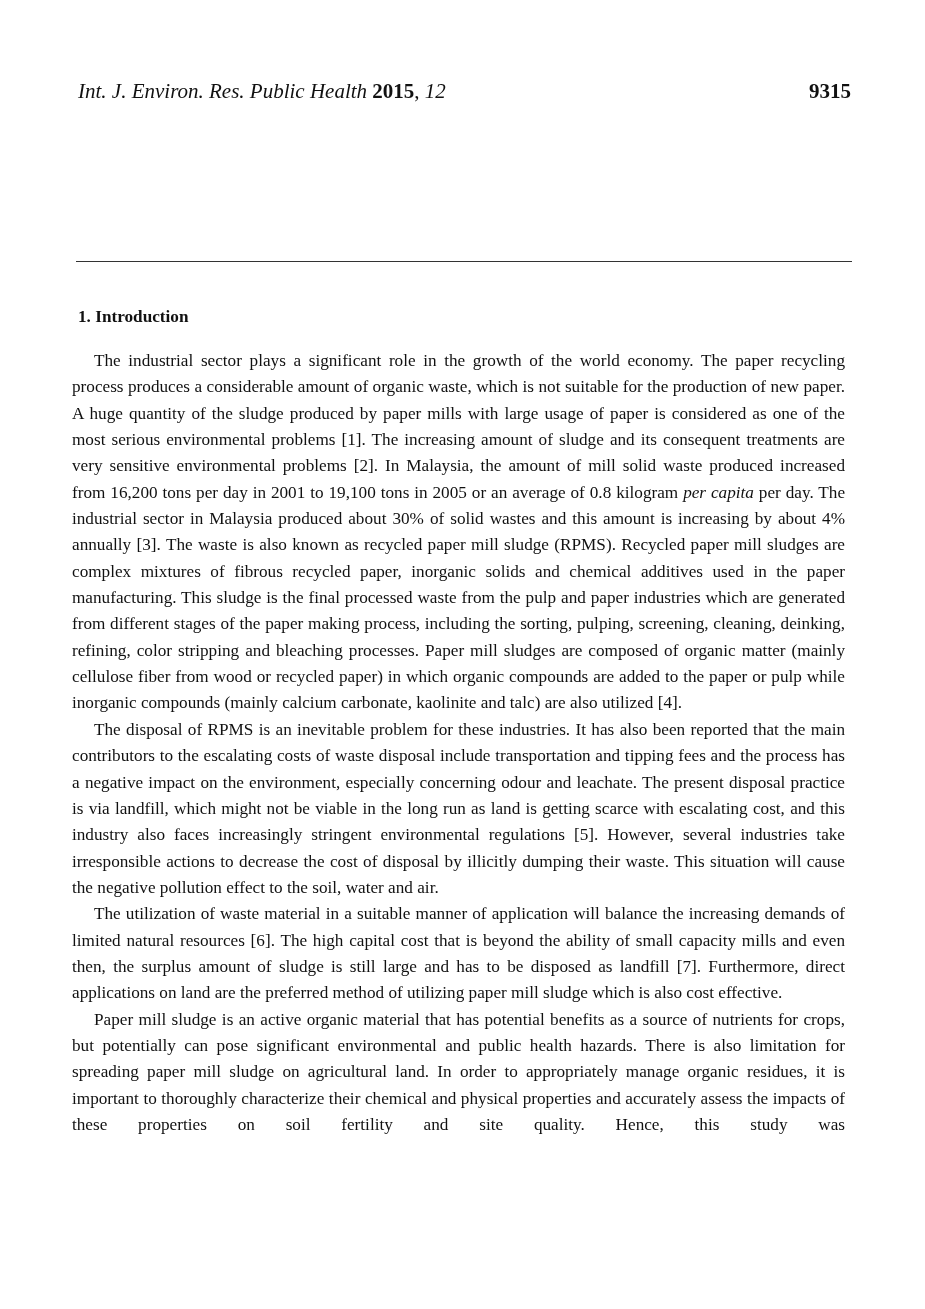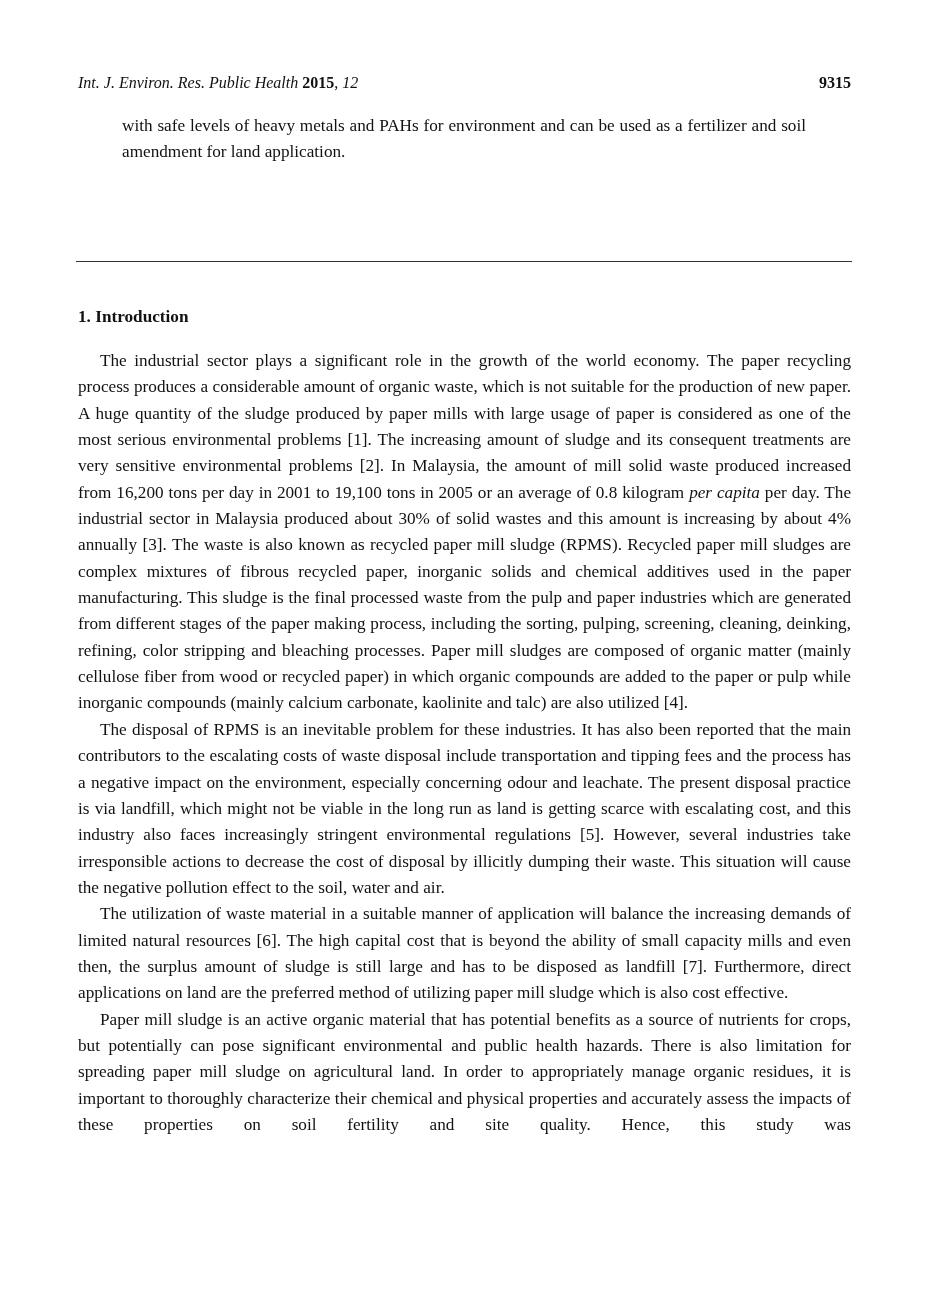--- a/index.html
+++ b/index.html
@@ -1,22 +1,22 @@
 <!DOCTYPE html>
 <html><head>
   <meta charset="utf-8">
   <style>
     html, body { margin: 0; padding: 0; background: #ffffff; }
     body {
       width: 925px; height: 1309px; position: relative; overflow: hidden;
       font-family: "Liberation Serif", serif; color: #111;
     }
     .running-head {
-      position: absolute; left: 78px; right: 74px; top: 72px;
-      font-size: 16px; line-height: 22px;
+      position: absolute; left: 78px; right: 74px; top: 80px;
+      font-size: 21px; line-height: 22px;
       display: flex; justify-content: space-between;
     }
     .running-head .journal { font-style: italic; }
     .running-head .year { font-weight: bold; font-style: normal; }
     .running-head .page-number { font-weight: bold; font-family: Liberation Serif, serif; }
     .abstract-block {
       position: absolute; left: 122px; width: 684px; top: 113px;
       font-size: 17.2px; line-height: 26.4px;
     }
     .abstract-block p { margin: 0; text-align: justify; text-align-last: left; }
@@ -25,42 +25,41 @@
     .keywords sup { font-size: 11px; vertical-align: 6px; line-height: 0; }
     .rule {
       position: absolute; left: 76px; width: 776px; top: 261px;
       height: 0; border-top: 1.4px solid #333;
     }
     .section-heading {
       position: absolute; left: 78px; top: 306px;
       font-size: 17.2px; font-weight: bold; line-height: 22px; margin: 0; font-family: Liberation Serif, serif;
     }
     .body-text {
-      position: absolute; left: 78px; width: 773px; top: 348px;
+      position: absolute; left: 72px; width: 773px; top: 348px;
       font-size: 17.2px; line-height: 26.35px;
     }
     .body-text p {
       margin: 0; text-indent: 22px; text-align: justify;
     }
     .body-text p.cont { text-align-last: justify; }
     em { font-style: italic; }
   </style>
 </head>
 <body>
 
 <div class="running-head">
   <span>
     <span class="journal">Int. J. Environ. Res. Public Health</span>
     <span class="year">2015</span><span>, </span><span class="journal">12</span>
   </span>
   <span class="page-number">9315</span>
 </div>
 
 <div class="abstract-block">
-  <p>with safe levels of heavy metals and PAHs for environment and can be used as a fertilizer and soil amendment for land application.</p>
 </div>
 
 <div class="rule"></div>
 
 <h2 class="section-heading">1. Introduction</h2>
 
 <div class="body-text">
   <p><span>The industrial sector plays a significant role in the growth of the world economy. The paper recycling process produces a considerable amount of organic waste, which is not suitable for the production of new paper. A huge quantity of the sludge produced by paper mills with large usage of paper is considered as one of the most serious environmental problems [1]. The increasing amount of sludge and its consequent treatments are very sensitive environmental problems [2]. In Malaysia, the amount of mill solid waste produced increased from 16,200 tons per day in 2001 to 19,100 tons in 2005 or an average of 0.8 kilogram </span><em>per capita</em><span> per day. The industrial sector in Malaysia produced about 30% of solid wastes and this amount is increasing by about 4% annually [3]. The waste is also known as recycled paper mill sludge (RPMS). Recycled paper mill sludges are complex mixtures of fibrous recycled paper, inorganic solids and chemical additives used in the paper manufacturing. This sludge is the final processed waste from the pulp and paper industries which are generated from different stages of the paper making process, including the sorting, pulping, screening, cleaning, deinking, refining, color stripping and bleaching processes. Paper mill sludges are composed of organic matter (mainly cellulose fiber from wood or recycled paper) in which organic compounds are added to the paper or pulp while inorganic compounds (mainly calcium carbonate, kaolinite and talc) are also utilized [4].</span></p>
   <p>The disposal of RPMS is an inevitable problem for these industries. It has also been reported that the main contributors to the escalating costs of waste disposal include transportation and tipping fees and the process has a negative impact on the environment, especially concerning odour and leachate. The present disposal practice is via landfill, which might not be viable in the long run as land is getting scarce with escalating cost, and this industry also faces increasingly stringent environmental regulations [5]. However, several industries take irresponsible actions to decrease the cost of disposal by illicitly dumping their waste. This situation will cause the negative pollution effect to the soil, water and air.</p>
   <p>The utilization of waste material in a suitable manner of application will balance the increasing demands of limited natural resources [6]. The high capital cost that is beyond the ability of small capacity mills and even then, the surplus amount of sludge is still large and has to be disposed as landfill [7]. Furthermore, direct applications on land are the preferred method of utilizing paper mill sludge which is also cost effective.</p>

